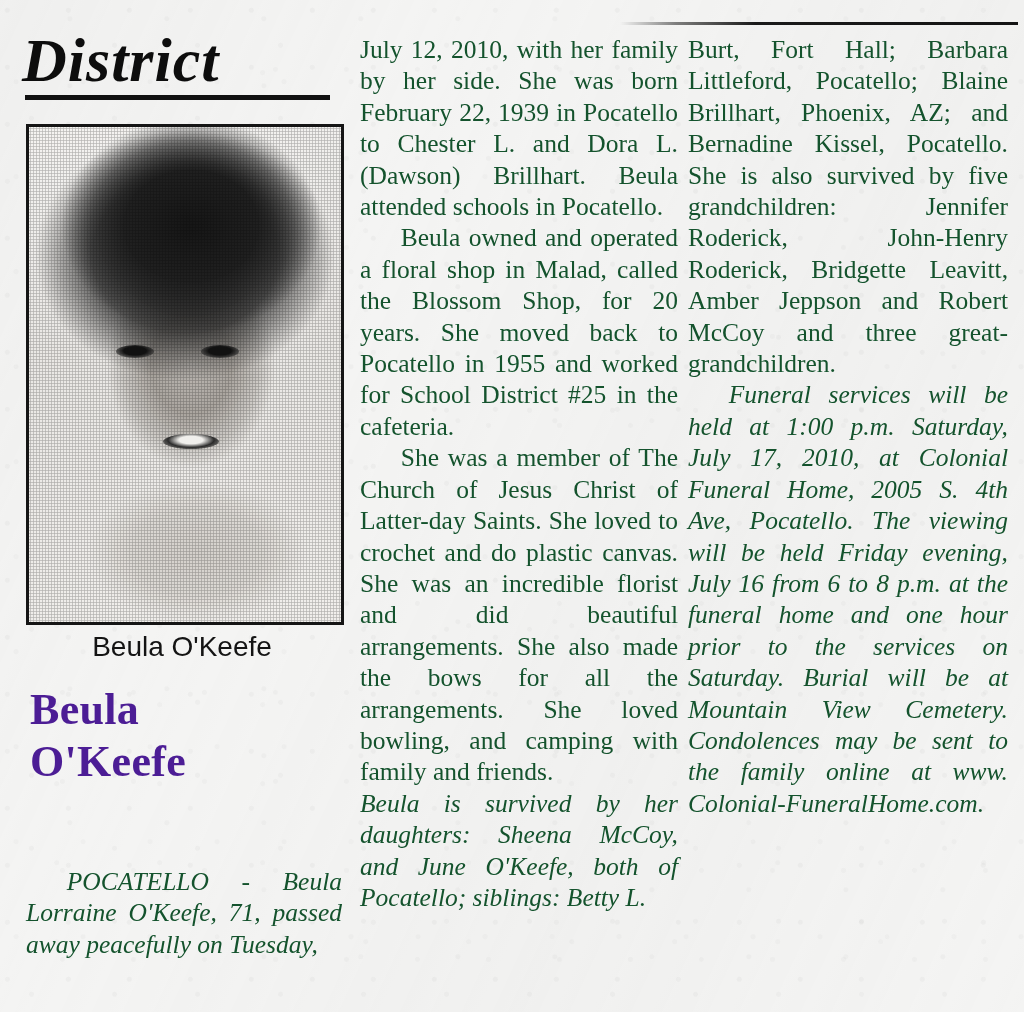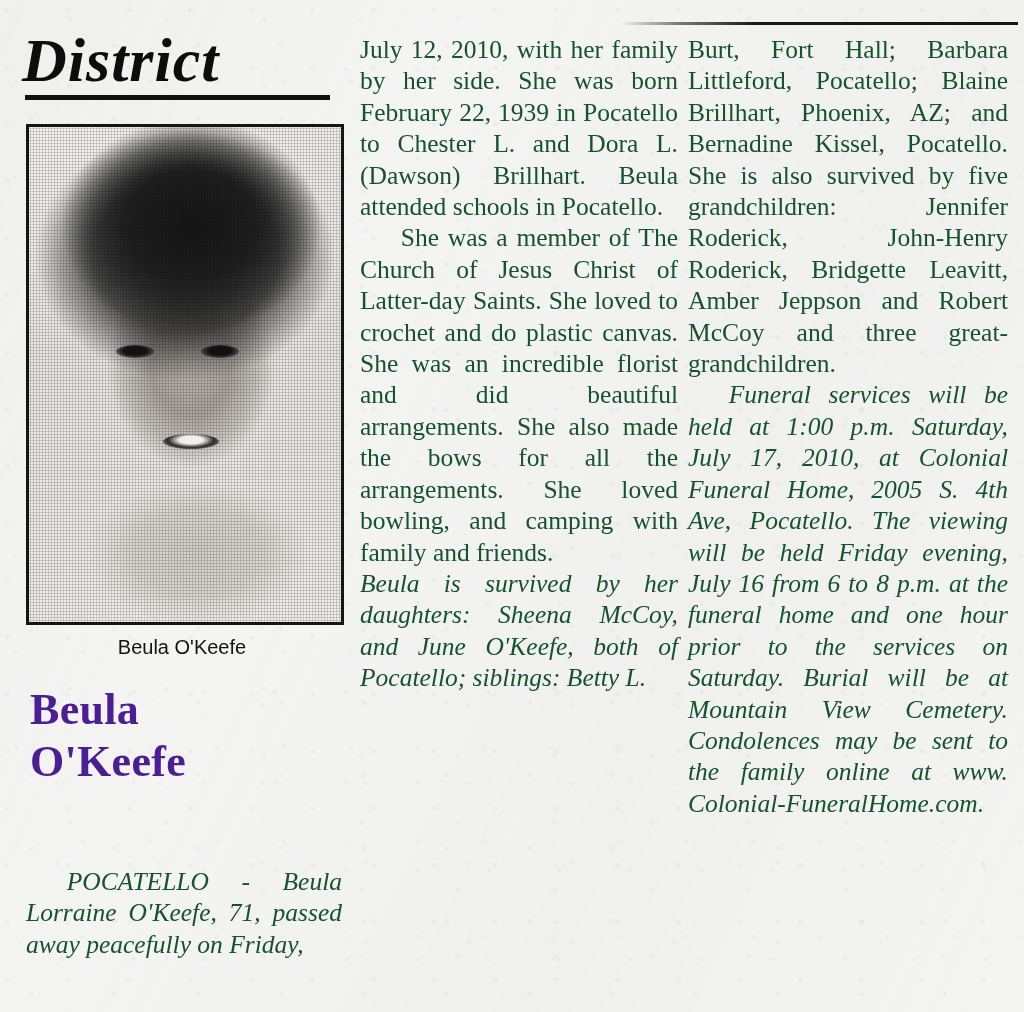--- a/index.html
+++ b/index.html
@@ -134,21 +134,21 @@
   }
 
   
   #caption {
     position: absolute;
     left: 26px;
     top: 632px;
     width: 312px;
     text-align: center;
     font-family: "Liberation Sans", "DejaVu Sans", sans-serif;
-    font-size: 20px;
+    font-size: 28px;
     line-height: 30px;
     color: #141414;
   }
 
   
   #headline {
     position: absolute;
     left: 30px;
     top: 684px;
     width: 320px;
@@ -210,25 +210,26 @@
   </div>
 
   <div id="caption">Beula O'Keefe</div>
 
   <div id="headline">
     <span class="line">Beula</span>
     <span class="line">O'Keefe</span>
   </div>
 
   <div class="col" id="col1">
-    <p>POCATELLO - Beula Lorraine O'Keefe, 71, passed away peacefully on Friday,</p>
+    <p>POCATELLO - Beula Lorraine O'Keefe, 71, passed away peacefully on Tuesday,</p>
   </div>
 
   <div class="col" id="col2">
     <p class="noindent">July 12, 2010, with her family by her side. She was born February 22, 1939 in Pocatello to Chester L. and Dora L. (Dawson) Brillhart. Beula attended schools in Pocatello.</p>
+    <p>Beula owned and operated a floral shop in Malad, called the Blossom Shop, for 20 years. She moved back to Pocatello in 1955 and worked for School District #25 in the cafeteria.</p>
     <p>She was a member of The Church of Jesus Christ of Latter-day Saints. She loved to crochet and do plastic canvas. She was an incredible florist and did beautiful arrangements. She also made the bows for all the arrangements. She loved bowling, and camping with family and friends.</p>
     <p class="noindent">Beula is survived by her daughters: Sheena McCoy, and June O'Keefe, both of Pocatello; siblings: Betty L.</p>
   </div>
 
   <div class="col" id="col3">
     <p class="noindent">Burt, Fort Hall; Barbara Littleford, Pocatello; Blaine Brillhart, Phoenix, AZ; and Bernadine Kissel, Pocatello. She is also survived by five grandchildren: Jennifer Roderick, John-Henry Roderick, Bridgette Leavitt, Amber Jeppson and Robert McCoy and three great- grandchildren.</p>
     <p>Funeral services will be held at 1:00 p.m. Saturday, July 17, 2010, at Colonial Funeral Home, 2005 S. 4th Ave, Pocatello. The viewing will be held Friday evening, July 16 from 6 to 8 p.m. at the funeral home and one hour prior to the services on Saturday. Burial will be at Mountain View Cemetery. Condolences may be sent to the family online at www. Colonial-FuneralHome.com.</p>
   </div>
 
 </div>

